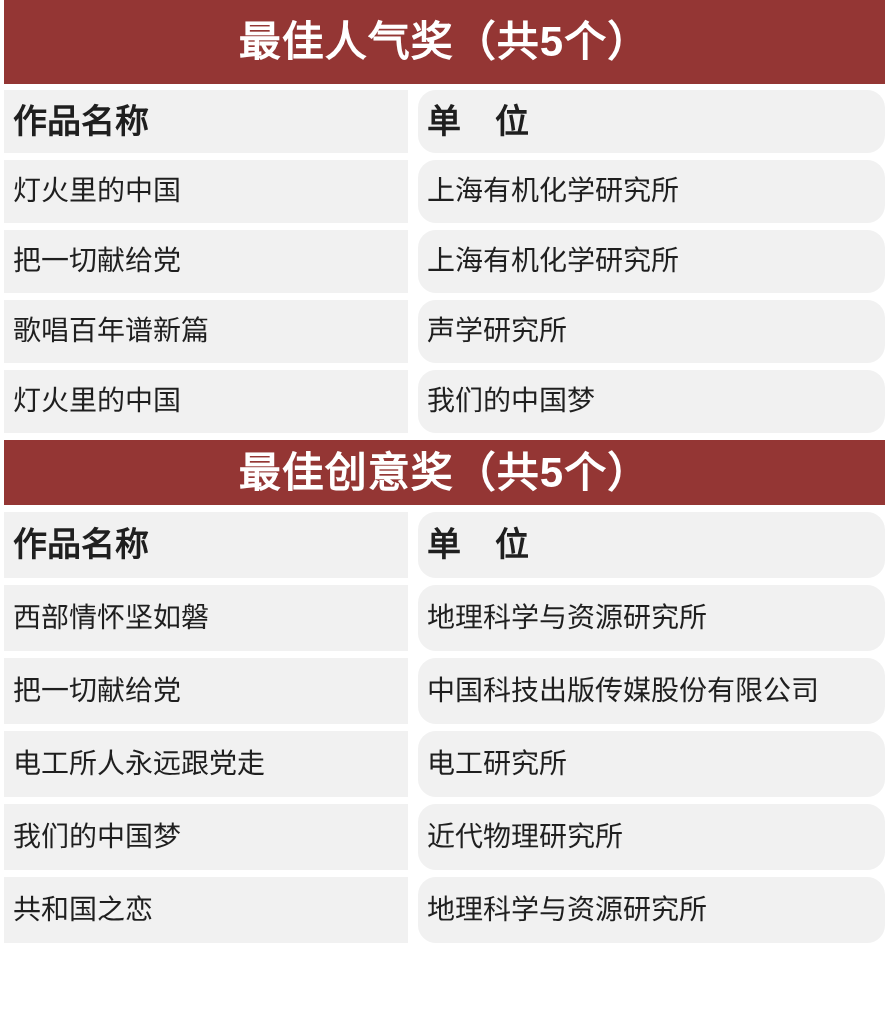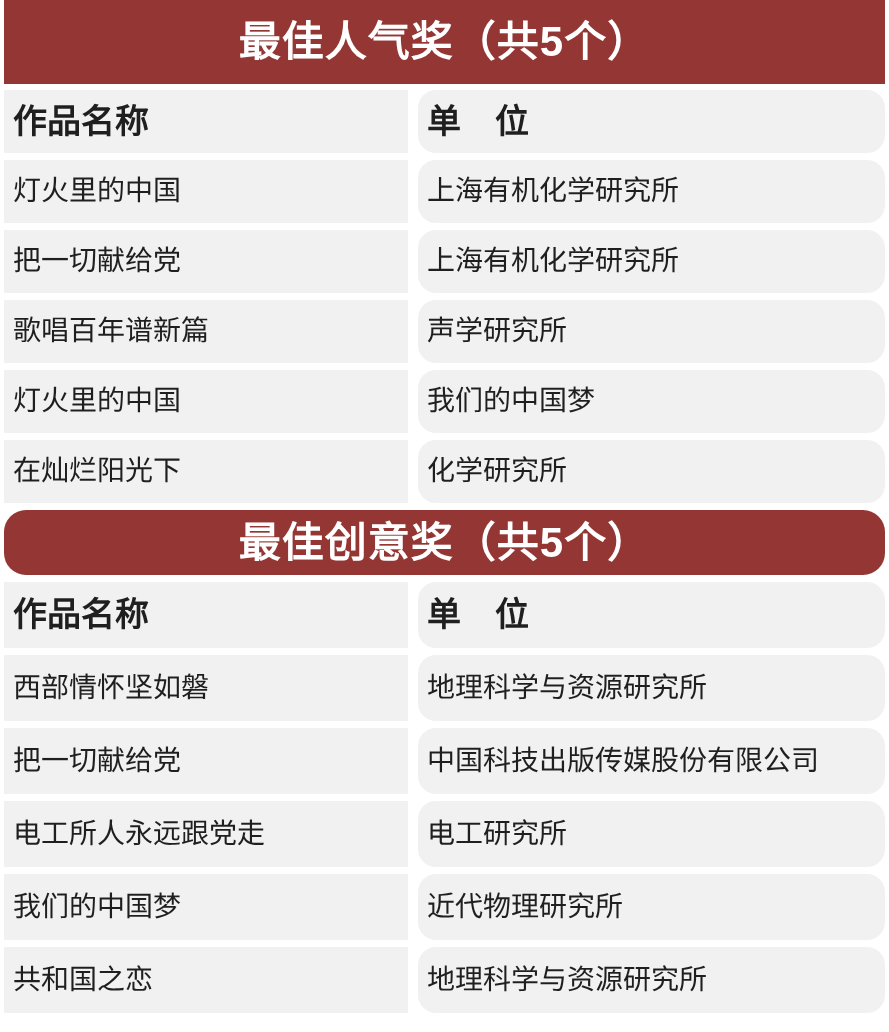--- a/index.html
+++ b/index.html
@@ -23,21 +23,21 @@
     color: var(--banner-text, #ffffff);
     font-weight: bold;
     font-size: 42px;
     line-height: 1;
     display: flex;
     align-items: center;
     justify-content: center;
     letter-spacing: 1px;
   }
   .section-0 .banner { height: 84px; margin-bottom: 6px; }
-  .section-1 .banner { height: 65px; margin-bottom: 7px; border-radius: 22px; }
+  .section-1 .banner { height: 65px; margin-bottom: 7px; }
   .row {
     display: flex;
     margin-bottom: 7px;
   }
   .section-0 .row { height: 63px; }
   .section-1 .row { height: 66px; }
   .cell {
     background: var(--row-bg, #f1f1f1);
     color: var(--cell-text, #1f1f1f);
     display: flex;
@@ -91,24 +91,20 @@
   <div class="row">
     <div class="cell col1">歌唱百年谱新篇</div>
     <div class="cell col2">声学研究所</div>
   </div>
 
   <div class="row">
     <div class="cell col1">灯火里的中国</div>
     <div class="cell col2">我们的中国梦</div>
   </div>
 
-  <div class="row">
-    <div class="cell col1">在灿烂阳光下</div>
-    <div class="cell col2">化学研究所</div>
-  </div>
 </div>
   </section>
 
   <section class="award-section section-1">
     <div class="banner">
       <span>最佳创意奖（共5个）</span>
     </div>
     <div class="table">
   <div class="row header-row">
     <div class="cell col1">作品名称</div>

